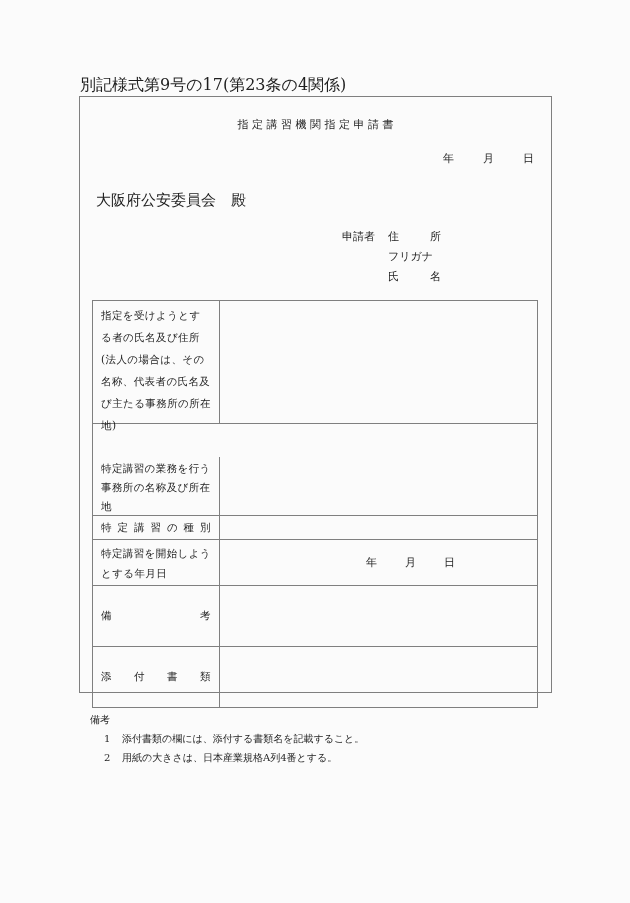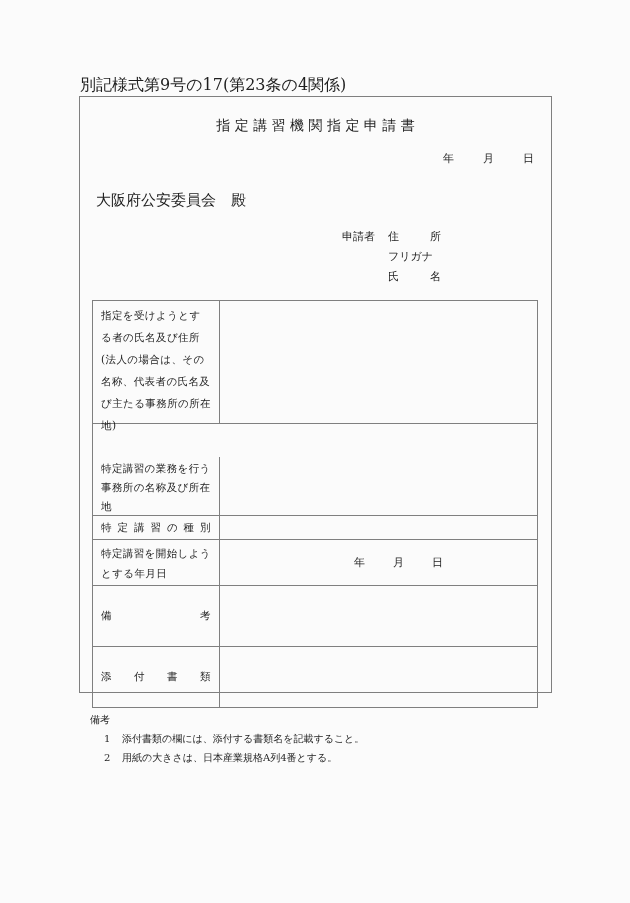--- a/index.html
+++ b/index.html
@@ -14,42 +14,42 @@
 
   .form-number { left: 80px; top: 75px; font-size: 16px; white-space: nowrap; }
 
   .outer-box {
     left: 79px; top: 96px; width: 473px; height: 597px;
     border: 1px solid #7f7f7f; box-sizing: border-box;
   }
 
   .title {
     left: 79px; top: 117px; width: 473px;
-    text-align: center; font-size: 14px; white-space: pre;
+    text-align: center; font-size: 11px; white-space: pre;
   }
 
   .header-date {
     left: 443px; top: 151px;
     display: flex; gap: 29px; font-size: 11px;
   }
 
   .addressee { left: 96px; top: 191px; font-size: 15px; white-space: pre; }
 
   .applicant { left: 342px; top: 227px; font-size: 11px; }
   .app-line { display: flex; height: 20px; line-height: 20px; }
   .app-label { display: inline-block; width: 46px; }
   .app-field { display: inline-block; width: 53px; }
   .jfield { text-align: justify; text-align-last: justify; }
 
   .ftable {
     left: 92px; top: 300px; width: 446px;
     border: 1px solid #7f7f7f; box-sizing: border-box;
     font-size: 10.5px;
   }
-  .trow { display: flex; box-sizing: border-box; border-bottom: 1px solid #7f7f7f; }
+  .trow { display: flex; box-sizing: border-box; border-bottom: 1px solid #7f7f7f; gap: 12px; }
   .trow:last-child { border-bottom: none; }
   .lcell {
     width: 127px; box-sizing: border-box;
     border-right: 1px solid #7f7f7f;
     padding: 3px 8px; letter-spacing: 0.4px;
   }
   .vcell { flex: 1; box-sizing: border-box; }
   .r1 { height: 123px; } .r1 .lcell { line-height: 22px; }
   .r2 { height: 59px; margin-top: 33px; }  .r2 .lcell { line-height: 19px; padding-top: 2px; }
   .r3 { height: 24px; }  .r3 .lcell { line-height: 17px; }

